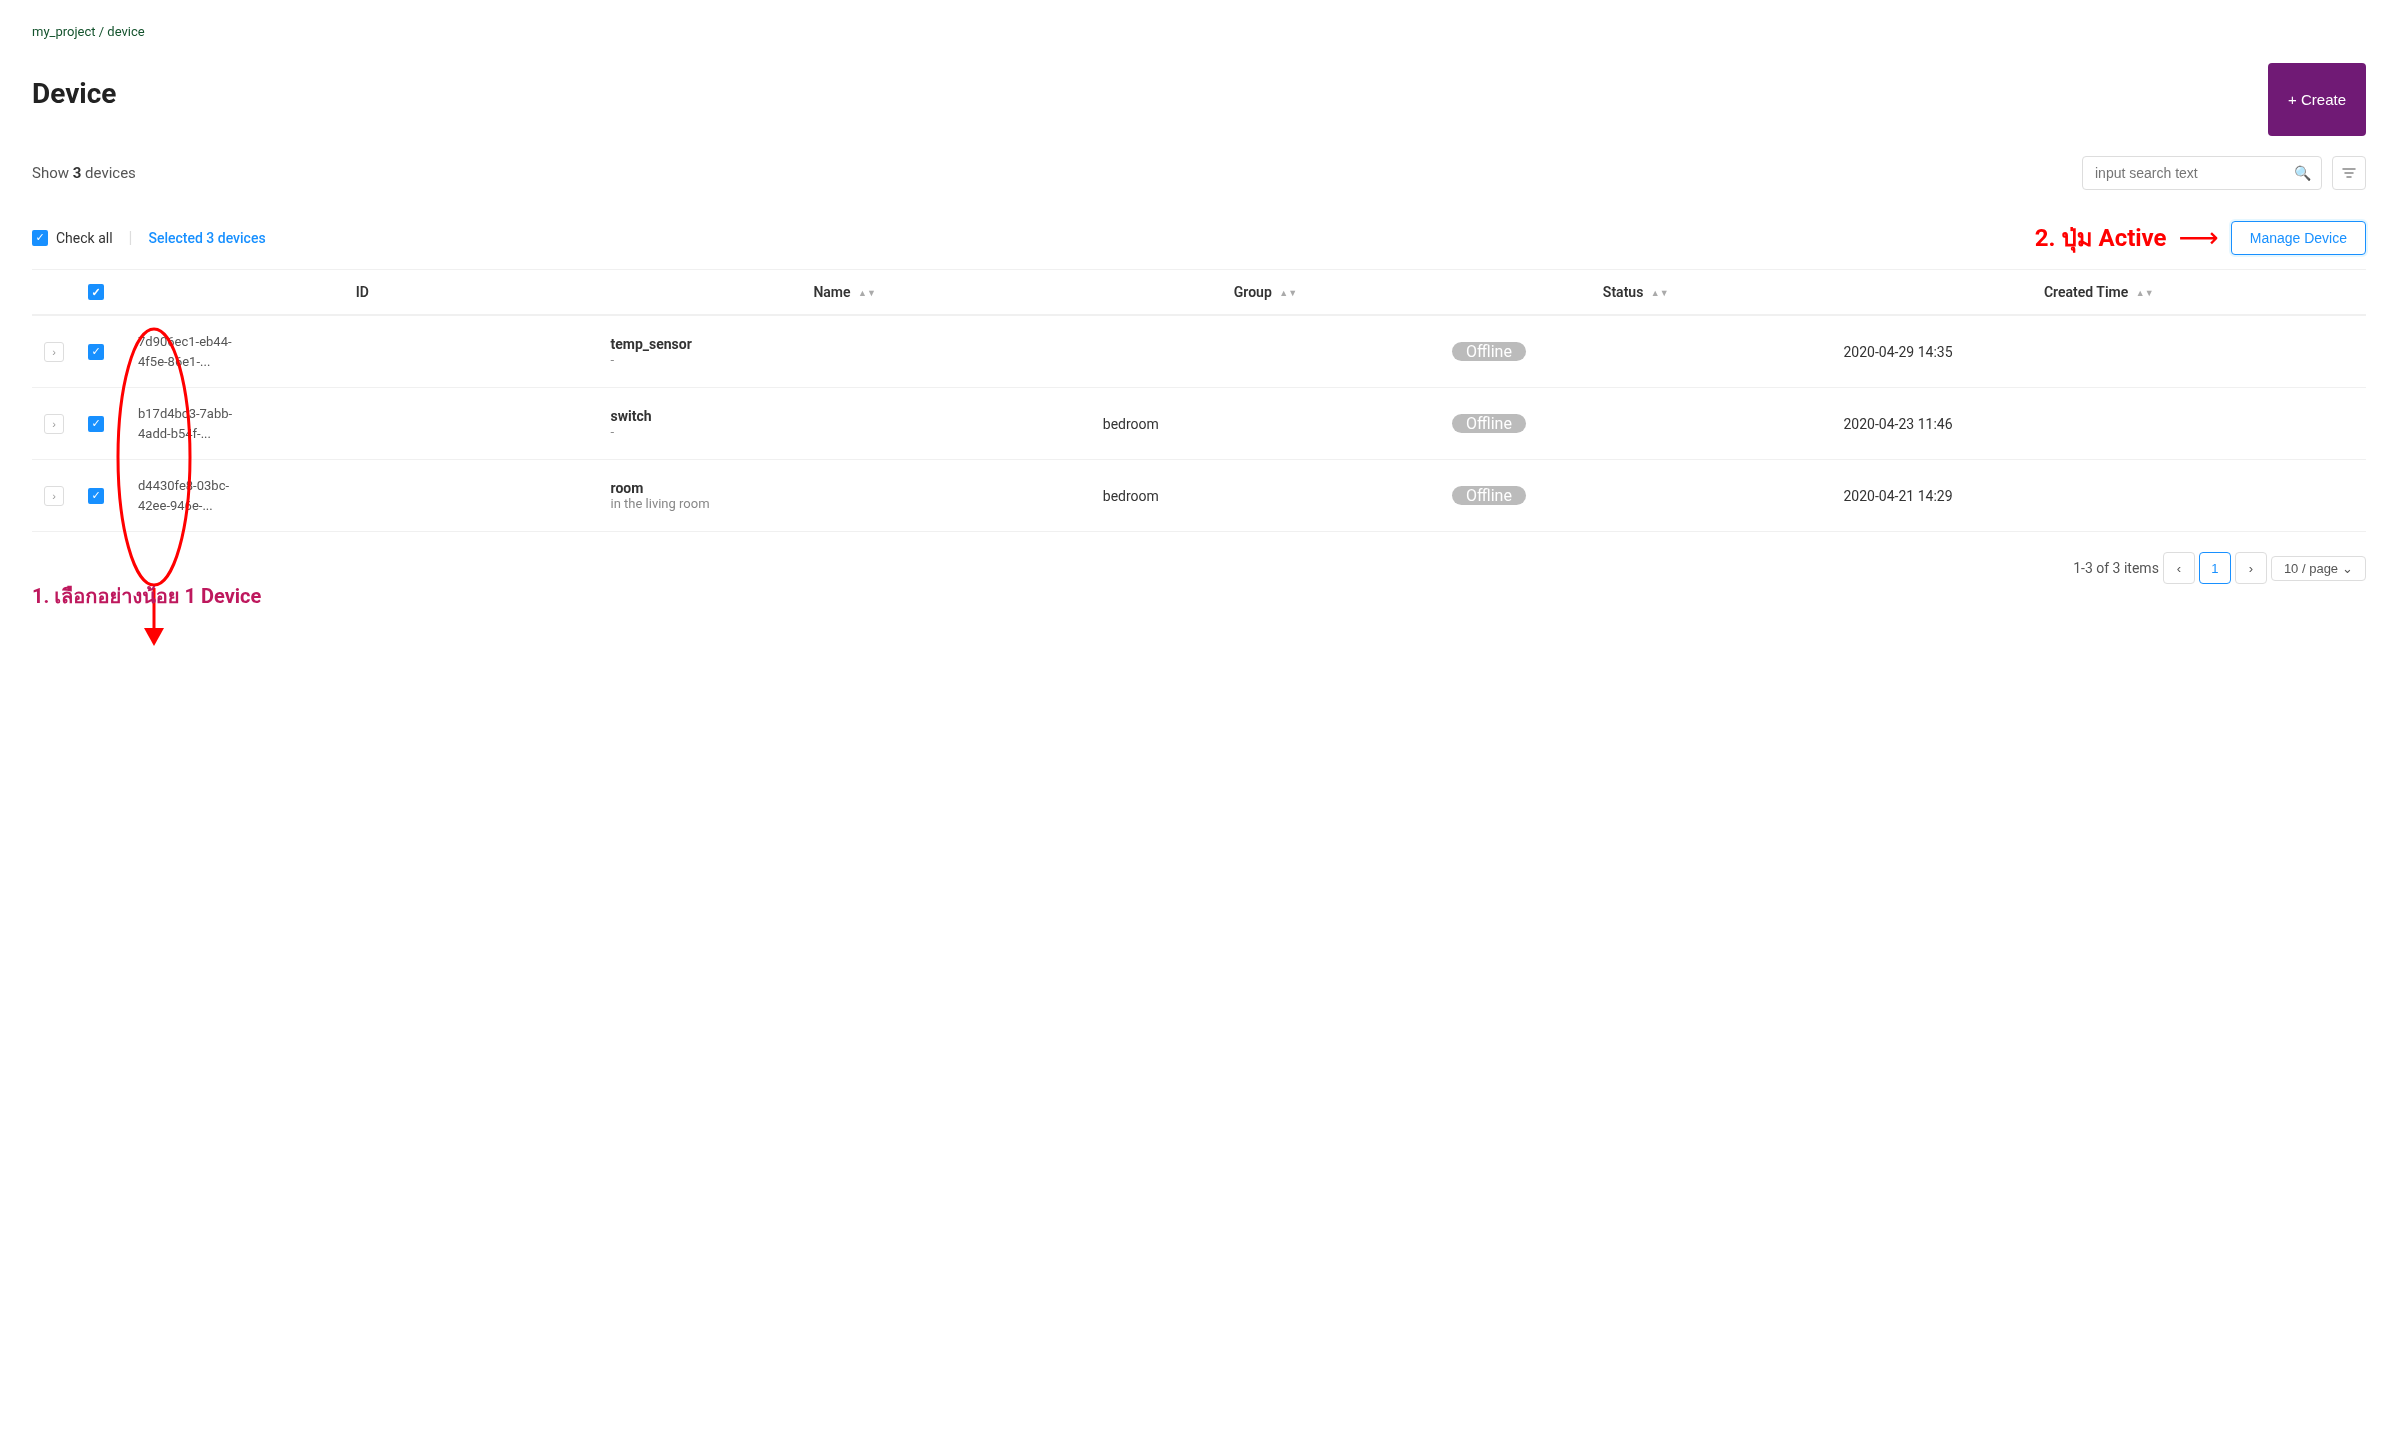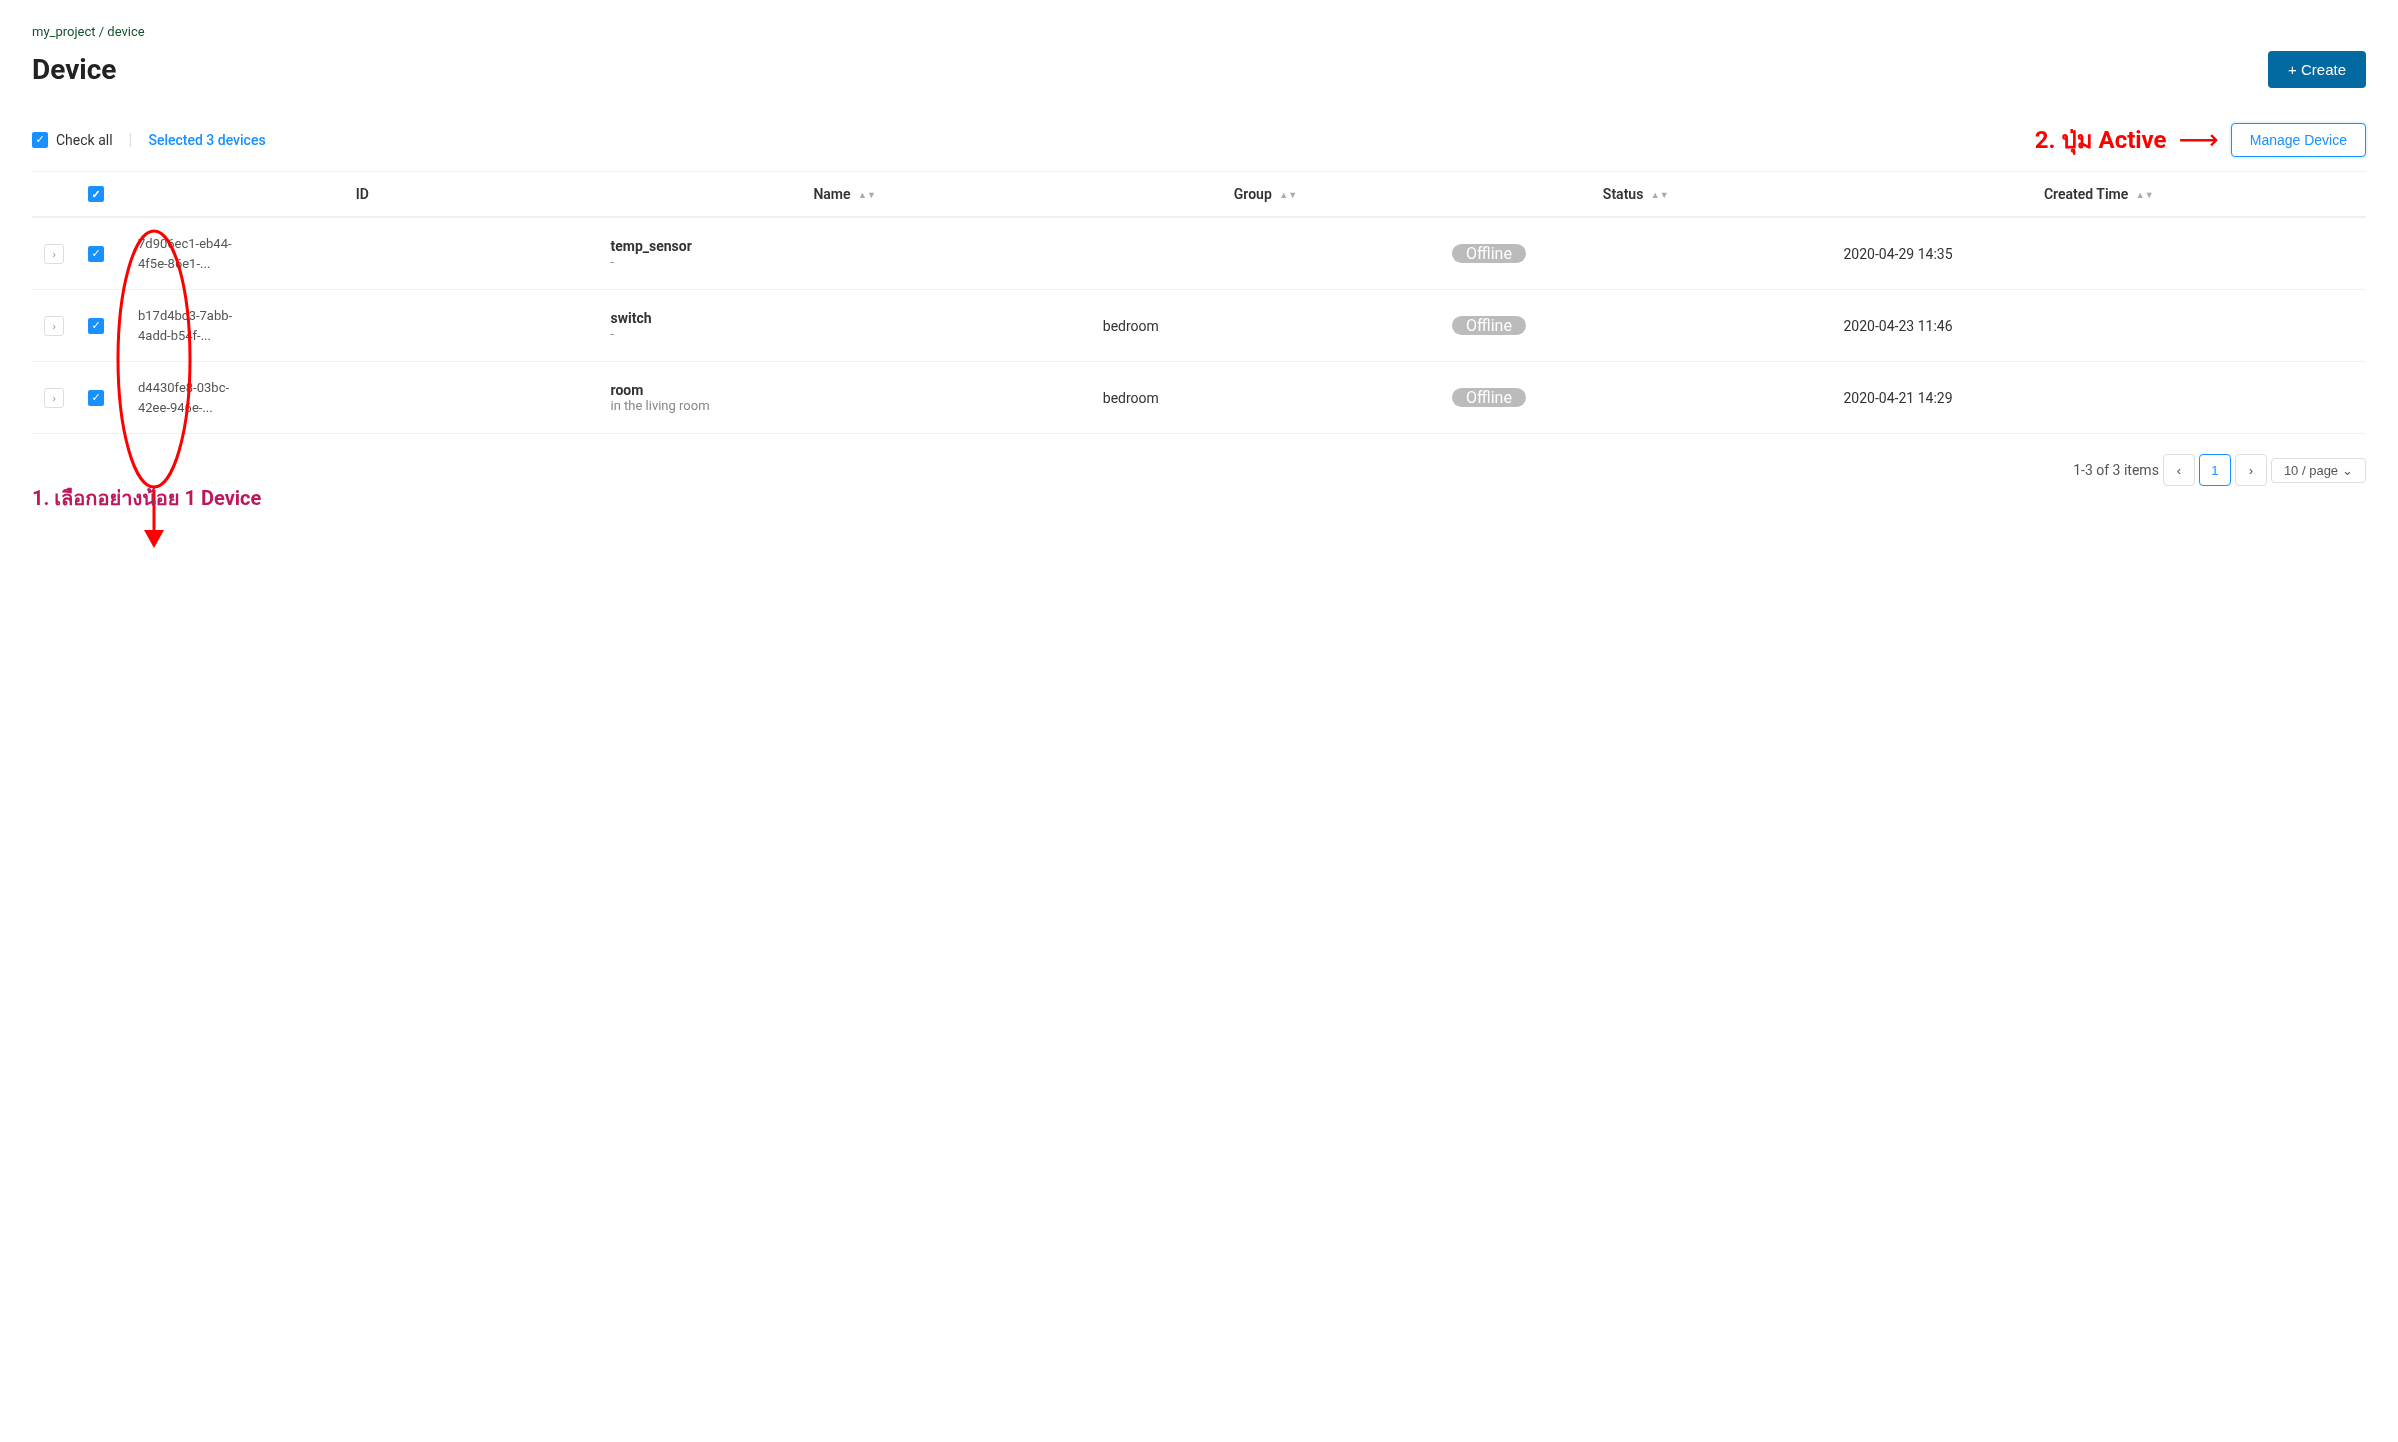--- a/index.html
+++ b/index.html
@@ -25,30 +25,31 @@
       align-items: center;
       justify-content: space-between;
       margin-bottom: 20px;
     }
     .page-title {
       font-size: 28px;
       font-weight: 700;
       color: #222;
     }
     .create-button {
-      background: #0369a1;
+      background: #701a75;
       color: #fff;
       border: none;
       border-radius: 4px;
-      padding: 10px 20px;
+      padding: 28px 20px;
       font-size: 15px;
       cursor: pointer;
       display: flex;
       align-items: center;
       gap: 6px;
+      margin-top: 12px;
     }
     .subheader-row {
       display: flex;
       align-items: center;
       justify-content: space-between;
       margin-bottom: 16px;
     }
     .show-count {
       font-size: 15px;
       color: #555;
@@ -279,20 +280,38 @@
     <span>my_project</span>
     <span>/</span>
     <span>device</span>
   </div>
 
   <div class="header-row">
     <h1 class="page-title">Device</h1>
     <button class="create-button">+ Create</button>
   </div>
 
+  <div class="subheader-row">
+    <div class="show-count">
+      <span>Show</span>
+      <strong>3</strong>
+      <span>devices</span>
+    </div>
+    <div class="search-area">
+      <div class="search-input-wrapper">
+        <input class="search-input" type="text" placeholder="input search text" style="">
+        <span class="search-icon">🔍</span>
+      </div>
+      <div class="filter-icon-btn">
+        <svg width="16" height="16" viewBox="0 0 16 16" fill="none">
+          <path d="M2 4h12M4 8h8M6 12h4" stroke="#888" stroke-width="1.5" stroke-linecap="round"></path>
+        </svg>
+      </div>
+    </div>
+  </div>
 
   <div class="relative-wrapper">
     <div class="toolbar-row">
       <div class="toolbar-left">
         <label class="check-all-label">
           <div class="checkbox-blue">✓</div>
           <span>Check all</span>
         </label>
         <span style="color:#ddd">|</span>
         <span class="selected-label">Selected 3 devices</span>

